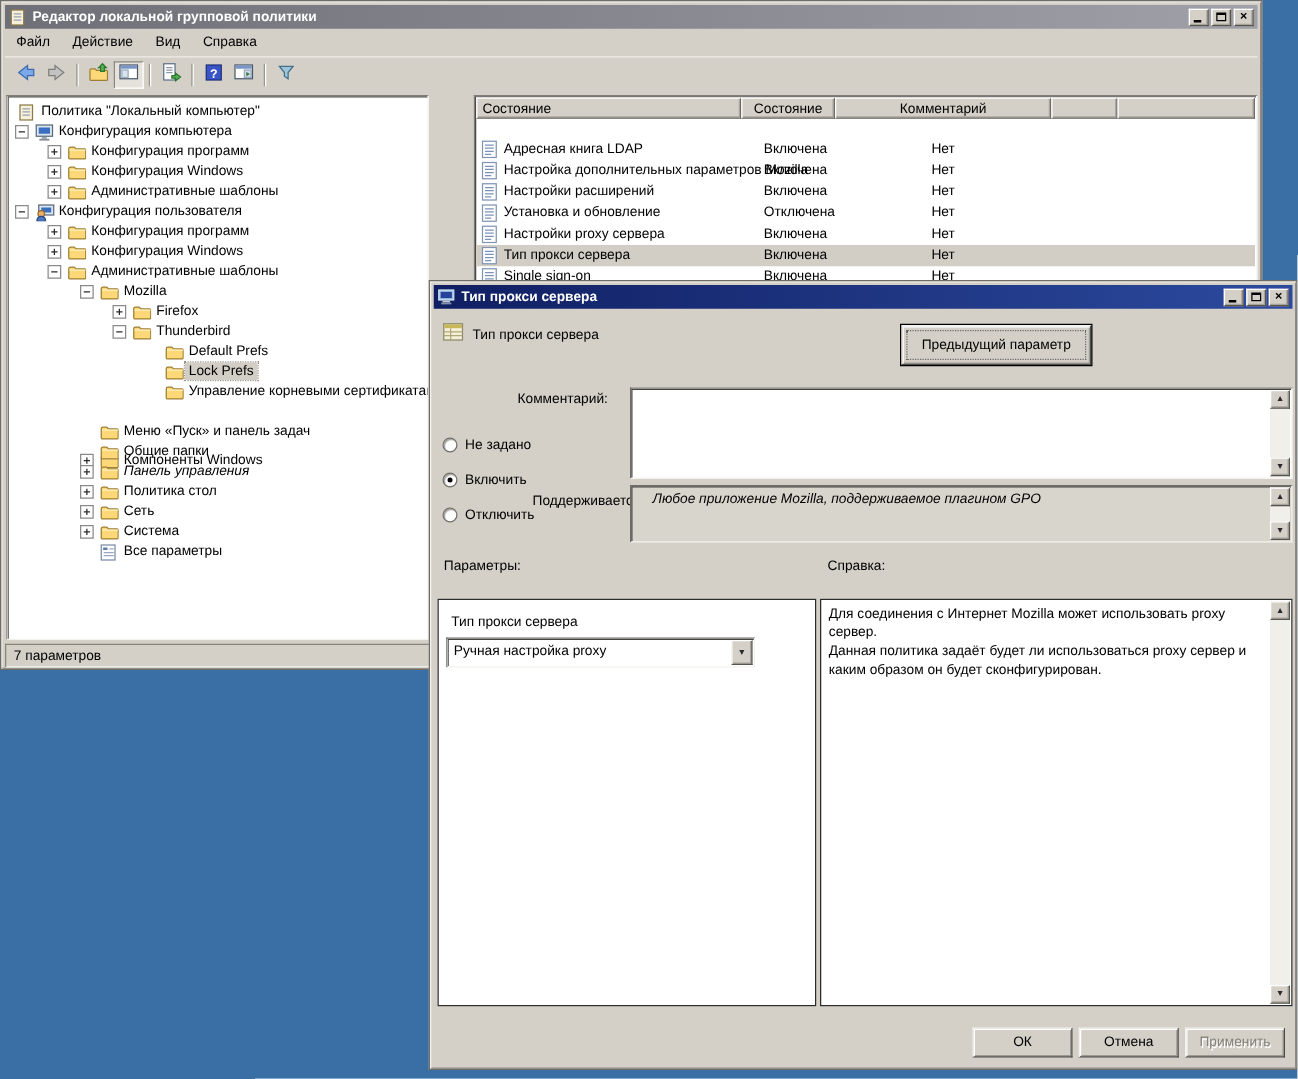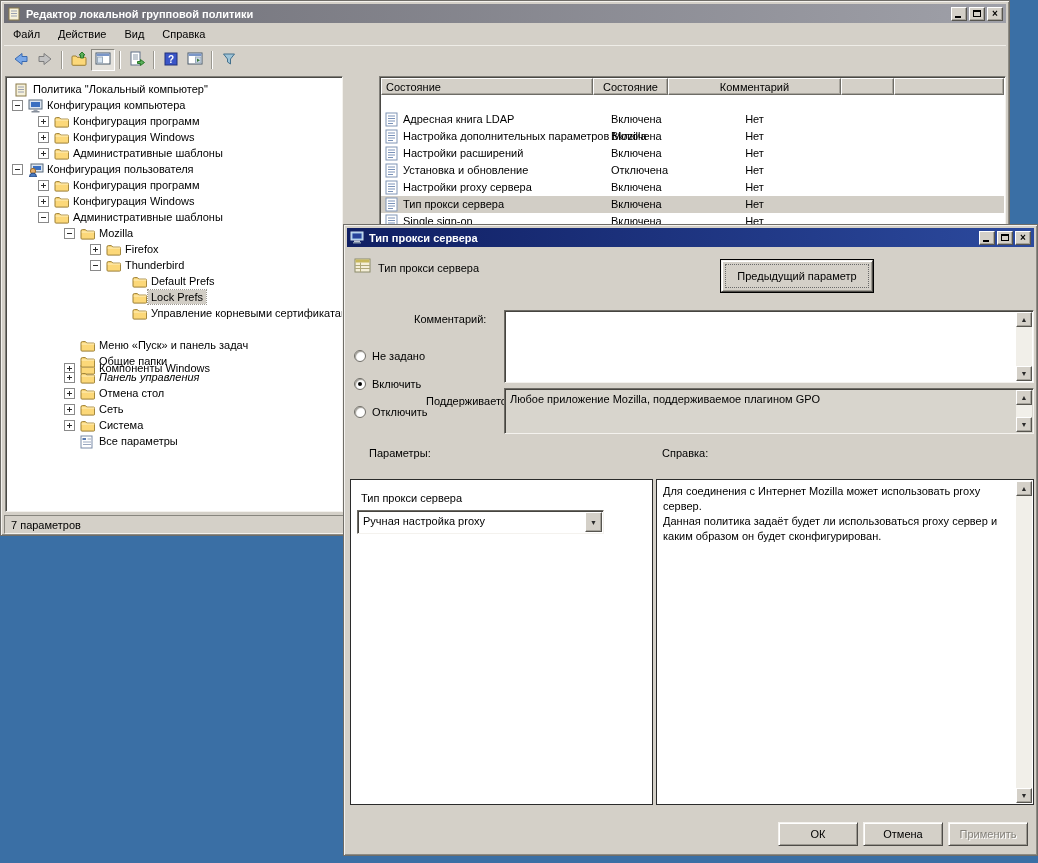--- a/index.html
+++ b/index.html
@@ -72,21 +72,21 @@
          box-shadow: inset 1px 1px 0 #fff, inset -1px -1px 0 #9d9a92;
          display:flex; align-items:center; justify-content:center; white-space:nowrap; }
   .btn.default { outline:1px solid #000; }
   .btn.default::after { content:""; position:absolute; inset:3px; border:1px dotted #6a6a6a; }
   .btn.disabled { color:#84817a; text-shadow:1px 1px 0 #ffffff; }
 
   .field { position:absolute; background:#fff;
            border:1px solid; border-color:#6e6c66 #f4f2ee #f4f2ee #6e6c66;
            box-shadow: inset 1px 1px 0 #46443f; overflow:hidden; }
   .field.gray { background:#d8d5cd; }
-  .field-text { position:absolute; left:5px; top:4px; right:20px; }
+  .field-text { position:absolute; left:17px; top:4px; right:20px;font-style:italic; }
 
   .vscroll { position:absolute; top:1px; right:1px; bottom:1px; width:16px; background:#f1efe9;
              display:flex; flex-direction:column; justify-content:space-between; }
   .sbtn { width:100%; height:15px; background:var(--face,#d4d0c8); flex:none;
           border:1px solid; border-color:#fff #57554f #57554f #fff;
           box-shadow: inset -1px -1px 0 #a6a39b;
           display:flex; align-items:center; justify-content:center; font-size:7px; color:#2a2a2a; line-height:1; }
 
   .radio-row { position:absolute; display:flex; align-items:center; gap:6px; height:14px;margin-top:32px; }
   .radio { width:12px; height:12px; border-radius:50%; background:#fff; flex:none;
@@ -387,21 +387,21 @@
             <span class="tree-label" style="left: 90px; top: 0px; font-style: italic;">Панель управления</span>
           </div>
           <div class="tree-row" style="top: 309px; left: 0px; right: 0px;">
             <div class="expander plus" style="position: absolute; left: 58px; top: 2px;"></div>
             <span class="tree-icon" style="left: 74px; top: 1px;">
               <svg width="15" height="13">
                 <path d="M1 4 q0-1.4 1.4-1.4 h3 l1.4 1.5 h6.8 q1 0 1 1 v6 q0 1-1 1 H2 q-1 0-1-1 z" fill="#fcd879" stroke="#9c7f34"></path>
                 <path d="M1.6 5 h12.8" stroke="#fff0bf" fill="none"></path>
               </svg>
             </span>
-            <span class="tree-label" style="left: 90px; top: 0px;">Отмена стол</span>
+            <span class="tree-label" style="left: 90px; top: 0px;">Политика стол</span>
           </div>
           <div class="tree-row" style="top: 325px; left: 0px; right: 0px;">
             <div class="expander plus" style="position: absolute; left: 58px; top: 2px;"></div>
             <span class="tree-icon" style="left: 74px; top: 1px;">
               <svg width="15" height="13">
                 <path d="M1 4 q0-1.4 1.4-1.4 h3 l1.4 1.5 h6.8 q1 0 1 1 v6 q0 1-1 1 H2 q-1 0-1-1 z" fill="#fcd879" stroke="#9c7f34"></path>
                 <path d="M1.6 5 h12.8" stroke="#fff0bf" fill="none"></path>
               </svg>
             </span>
             <span class="tree-label" style="left: 90px; top: 0px;">Сеть</span>
@@ -585,21 +585,21 @@
 
     <span class="lbl" style="left:82px; top:170px;">Поддерживается:</span>
     <div class="field gray" style="left:160px; top:163px; width:530px; height:46px;">
       <span class="field-text">Любое приложение Mozilla, поддерживаемое плагином GPO</span>
       <div class="vscroll">
         <div class="sbtn">▲</div>
         <div class="sbtn">▼</div>
       </div>
     </div>
 
-    <span class="lbl" style="left:25px; top:222px;">Параметры:</span>
+    <span class="lbl" style="left:11px; top:222px;">Параметры:</span>
     <span class="lbl" style="left:318px; top:222px;">Справка:</span>
 
     <div class="white-panel" style="left:6px; top:254px; width:303px; height:326px;">
       <span class="lbl" style="left:10px; top:12px;">Тип прокси сервера</span>
       <div class="combo" style="left:6px; top:30px; width:247px; height:24px;">
         <span class="combo-text">Ручная настройка proxy</span>
         <div class="combo-arrow">▼</div>
       </div>
     </div>
 

